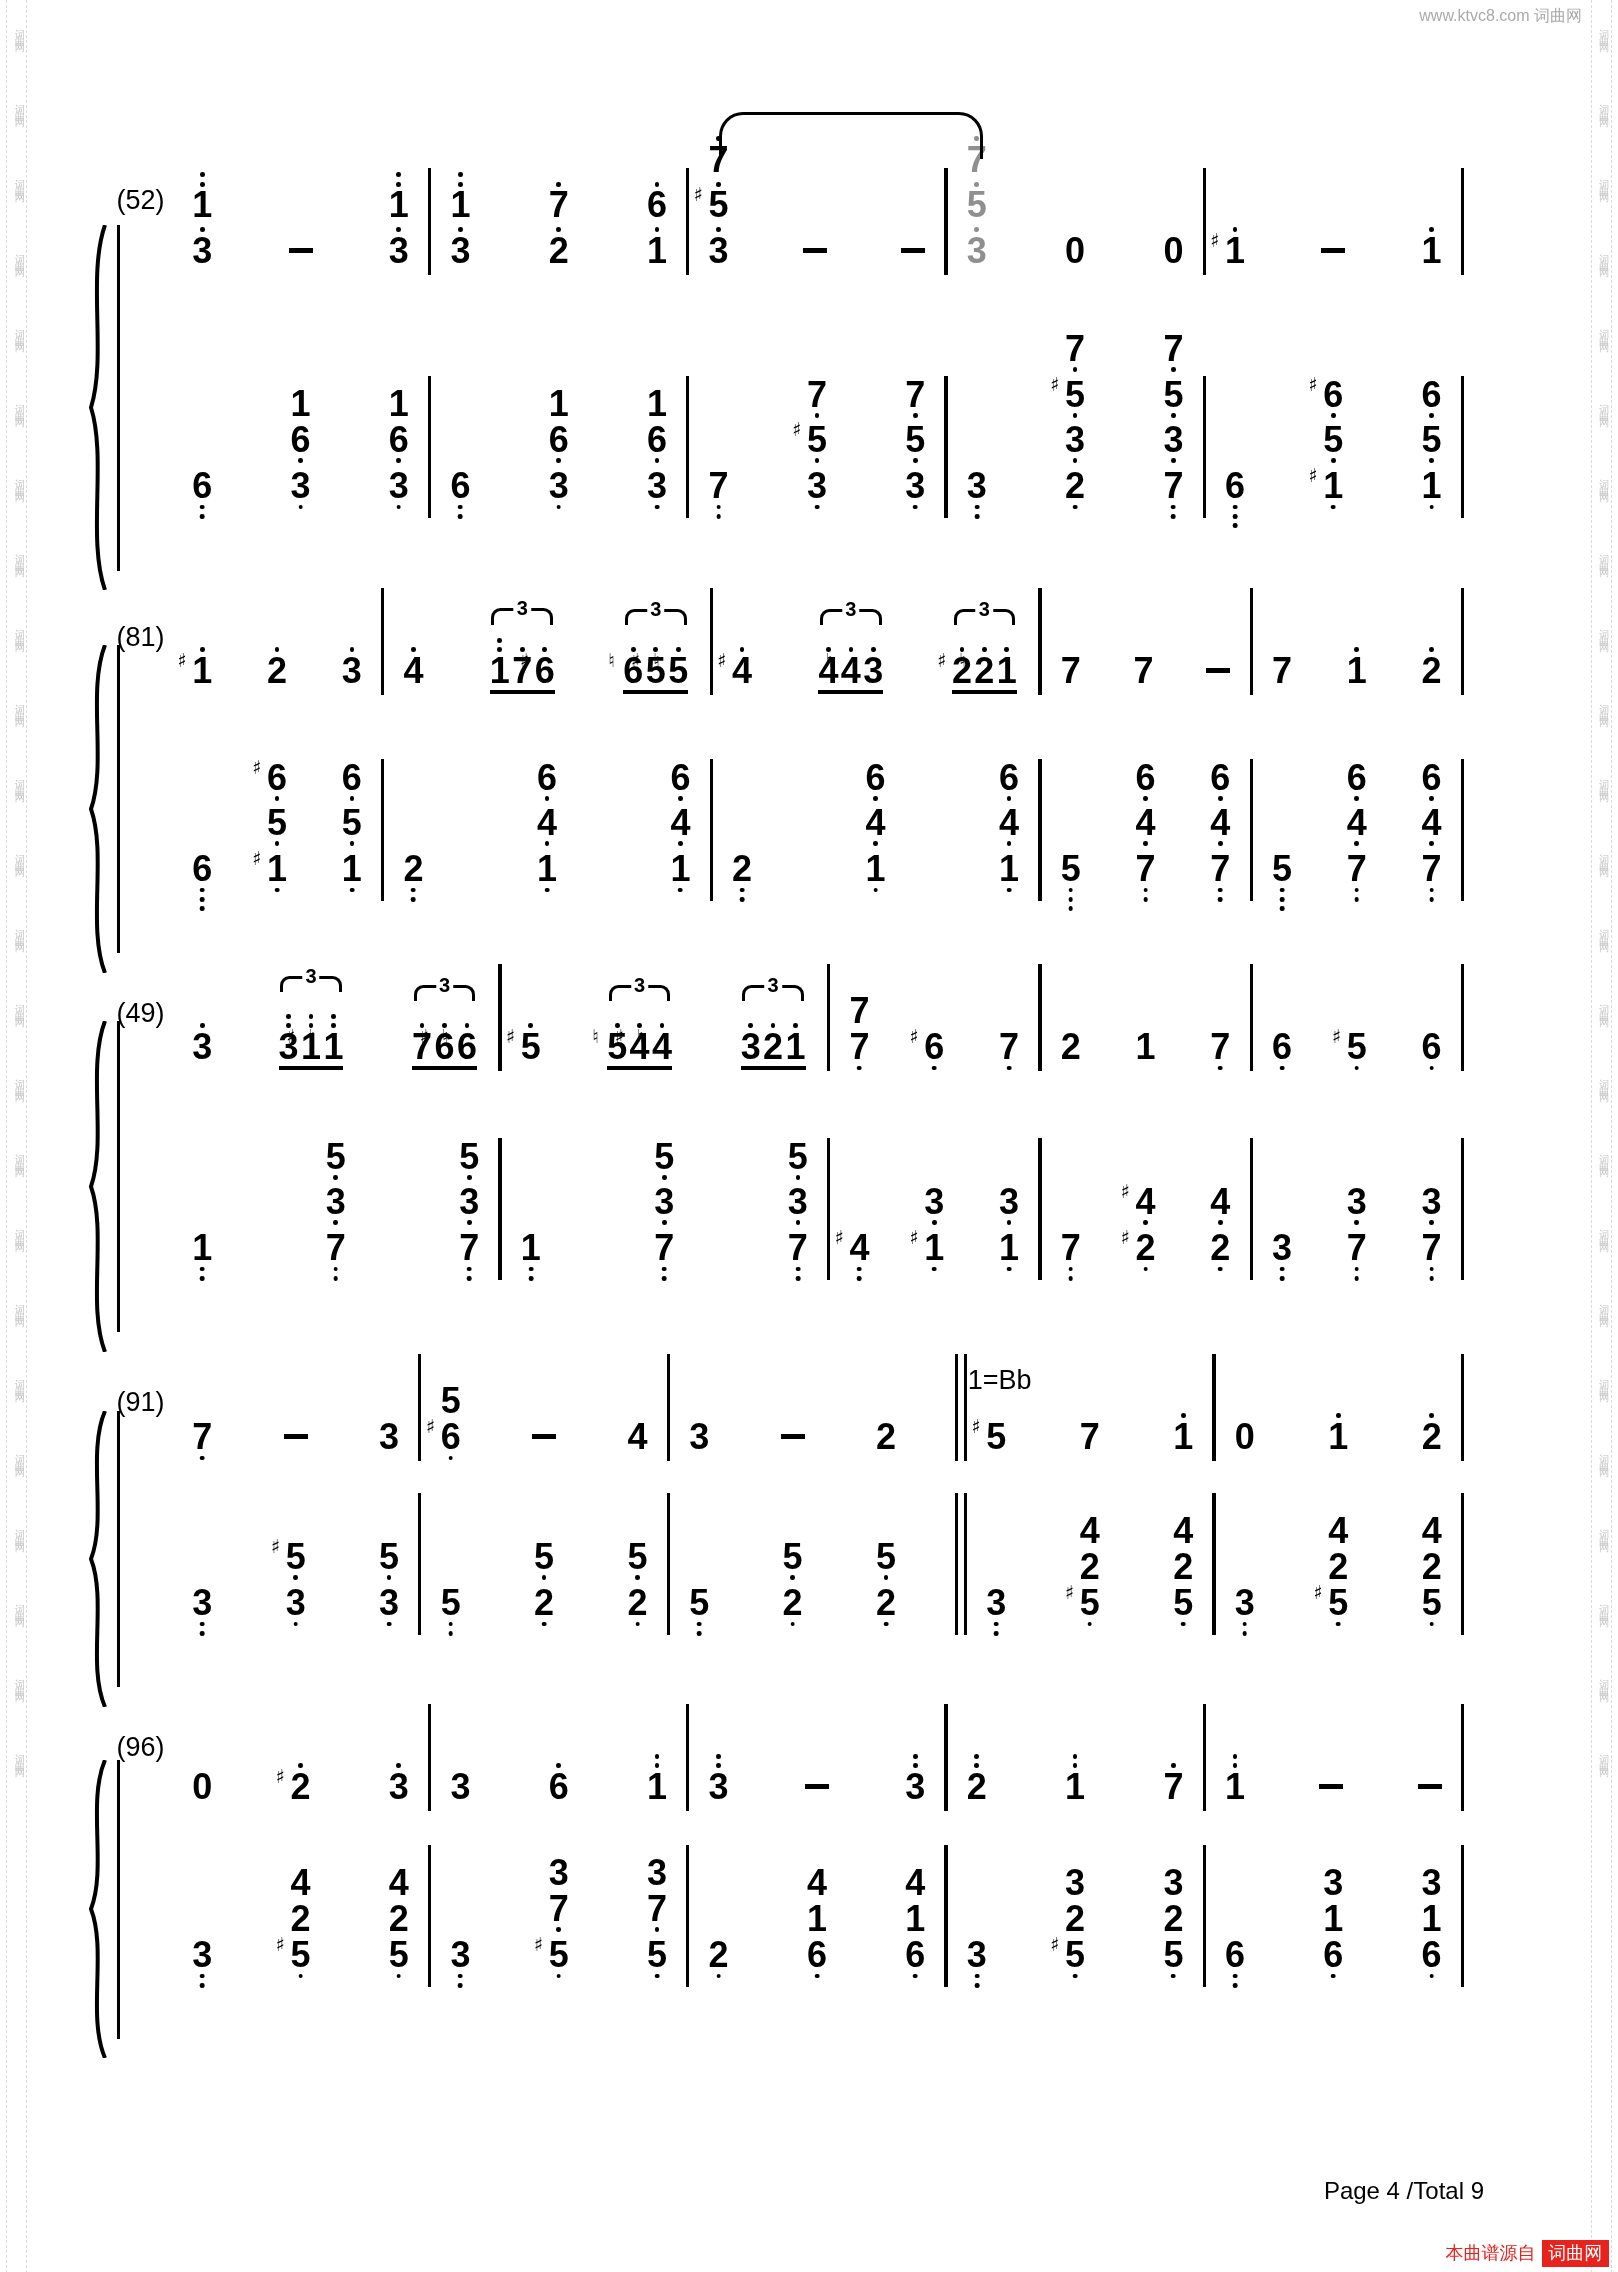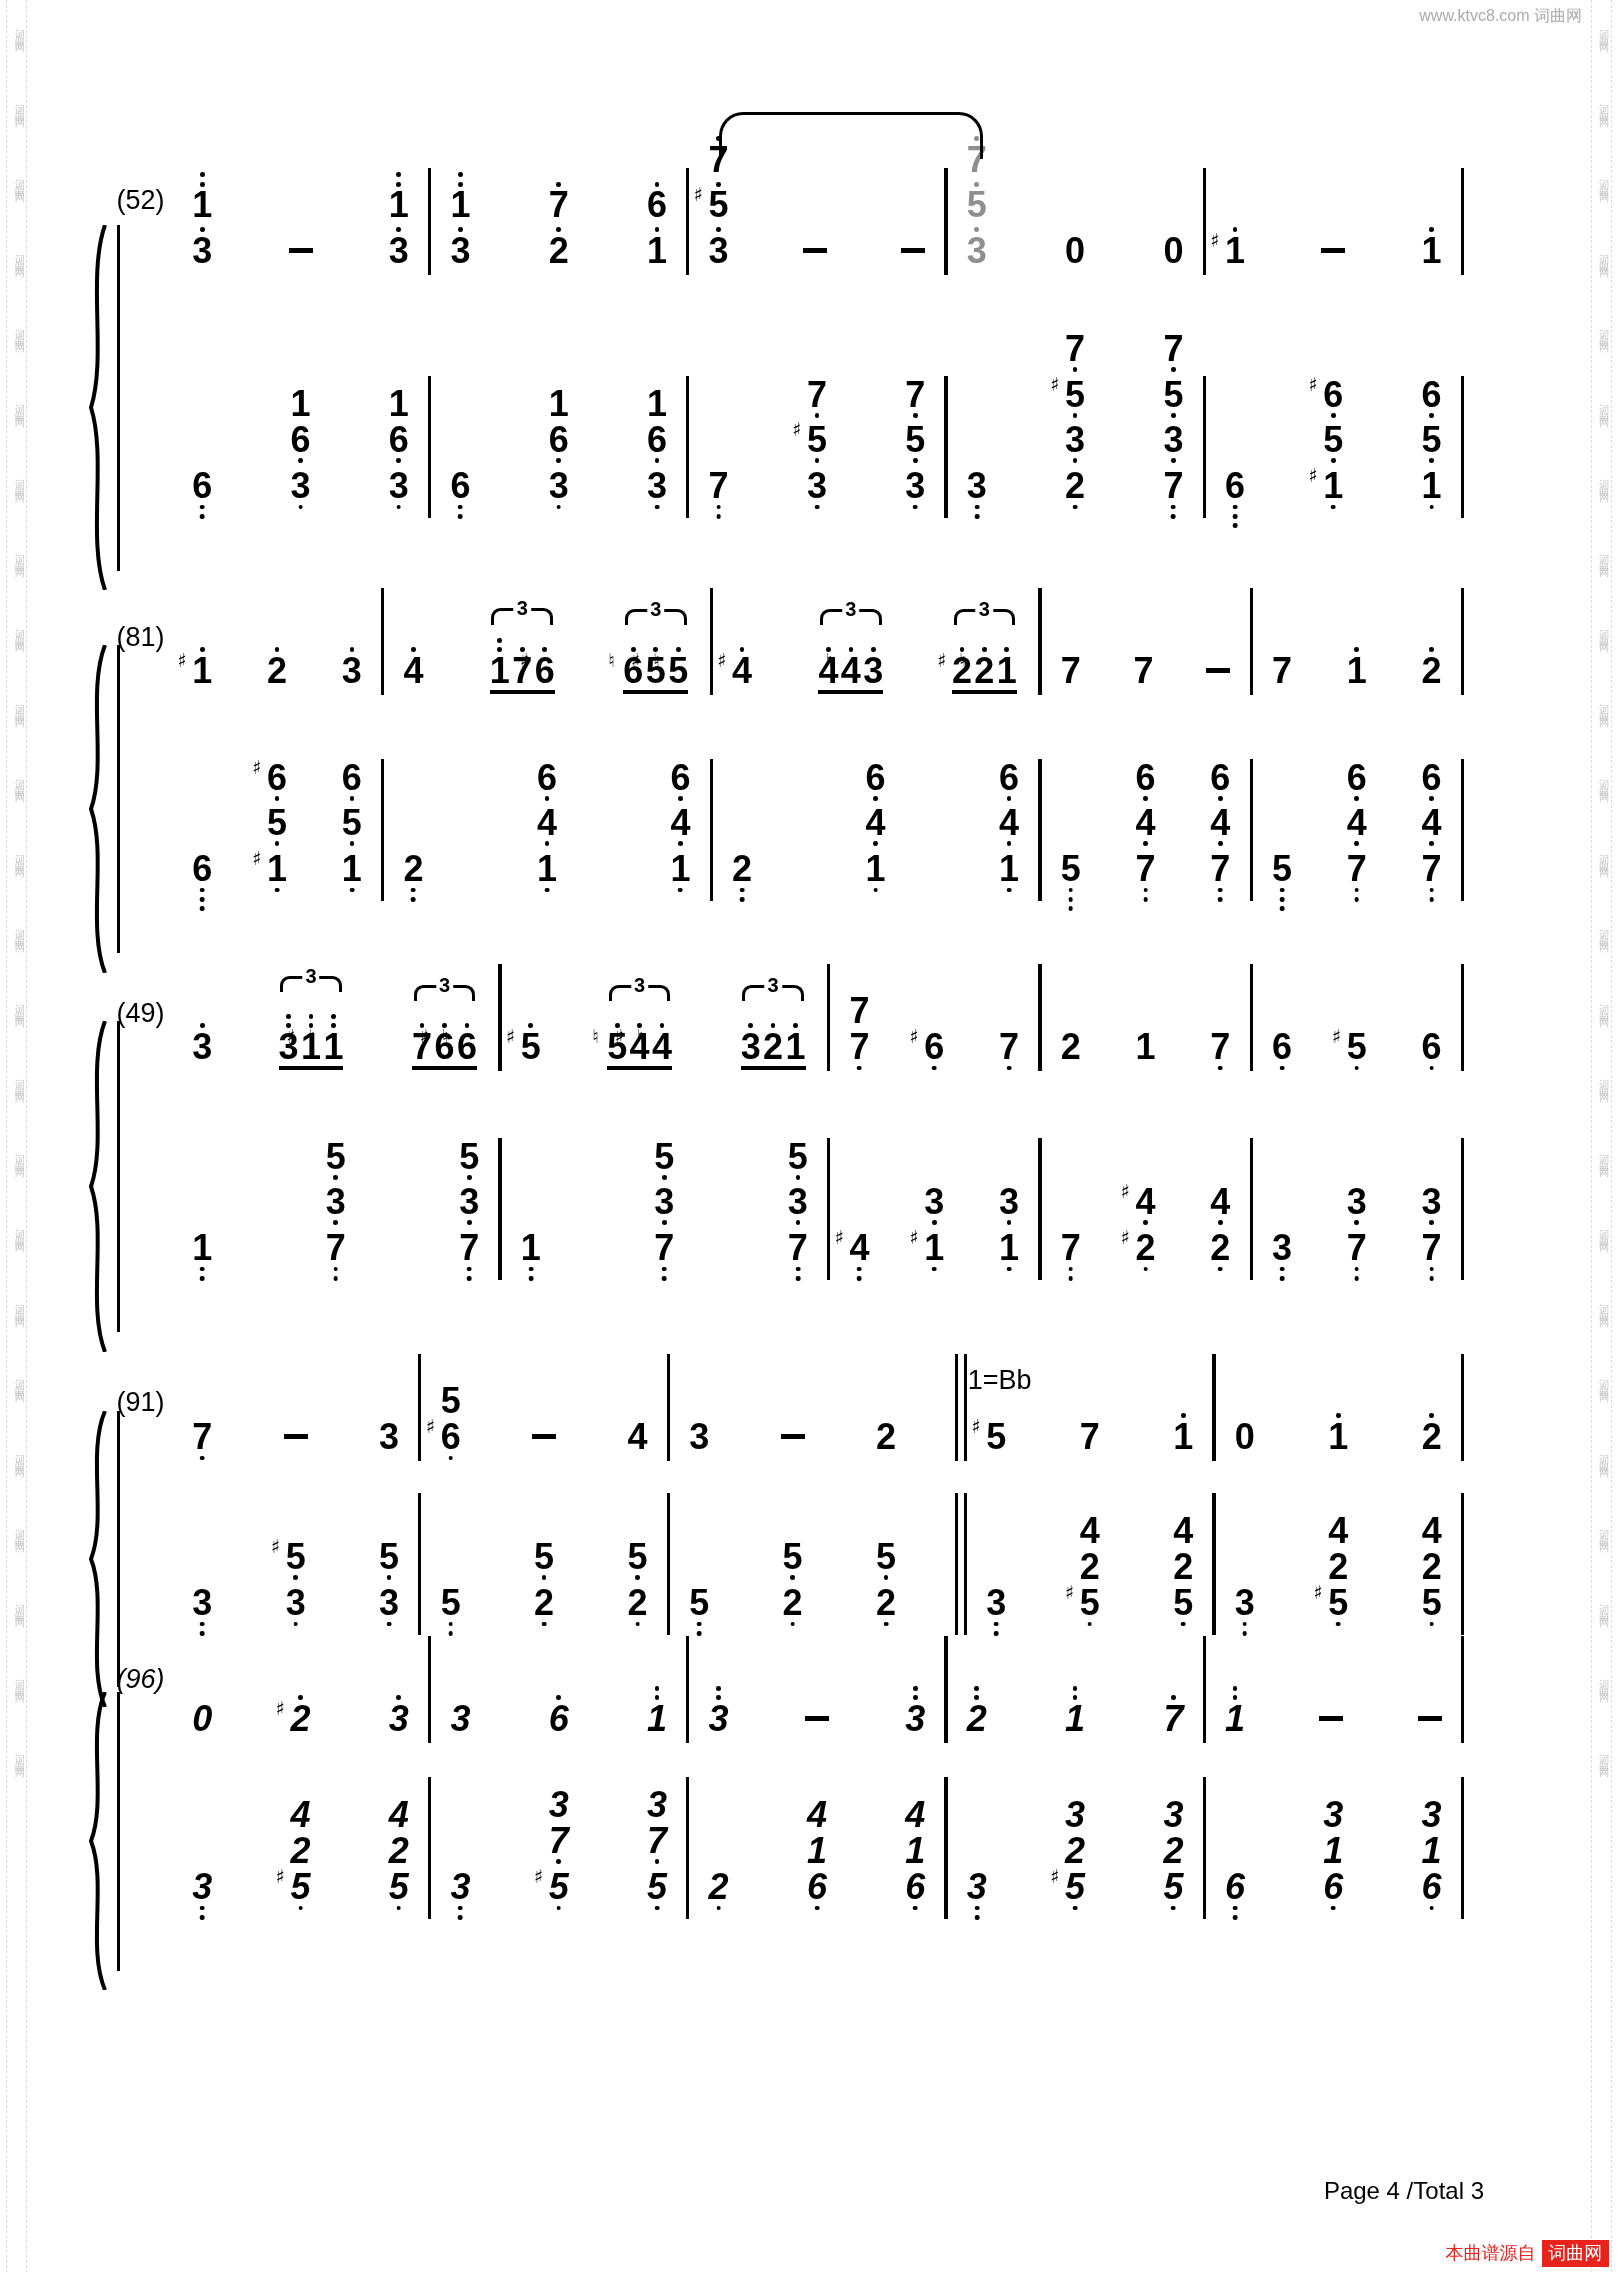--- a/index.html
+++ b/index.html
@@ -2187,21 +2187,21 @@
                   <div class="dots abs">
                     <div class="dotrow"></div>
                   </div>
                 </div>
               </div>
             </div>
           </div>
           <div class="bar"></div>
         </div>
       </div>
-      <div class="system" style="top: 1625px; height: 395px; font-style: italic;">
+      <div class="system" style="top: 1693px; height: 395px;">
         <div class="sysnum" style="top: 39px;">(96)</div>
         <svg class="brace" viewBox="0 0 30 100" preserveAspectRatio="none" style="top: 67px; height: 298px;">
           <path d="M25 0 C7 14,27 36,11 50 C27 64,7 86,25 100" fill="none" stroke="#000" stroke-width="4" vector-effect="non-scaling-stroke"></path>
         </svg>
         <div class="sysline" style="top: 67px; height: 279px;"></div>
         <div class="stave upper" style="top: -130px;">
           <div class="measure" style="flex-grow: 3;">
             <div class="cell note">
               <div class="tok">
                 <div class="core">
@@ -2623,19 +2623,19 @@
                   </div>
                 </div>
               </div>
             </div>
           </div>
           <div class="bar"></div>
         </div>
       </div>
     </div>
 
-  <div class="footer-page">Page 4 /Total 3</div>
+  <div class="footer-page">Page 4 /Total 9</div>
   <div class="footer-src">
     <span>本曲谱源自</span>
     <span class="badge">词曲网</span>
   </div>
 </div>
 
 
 </body></html>

